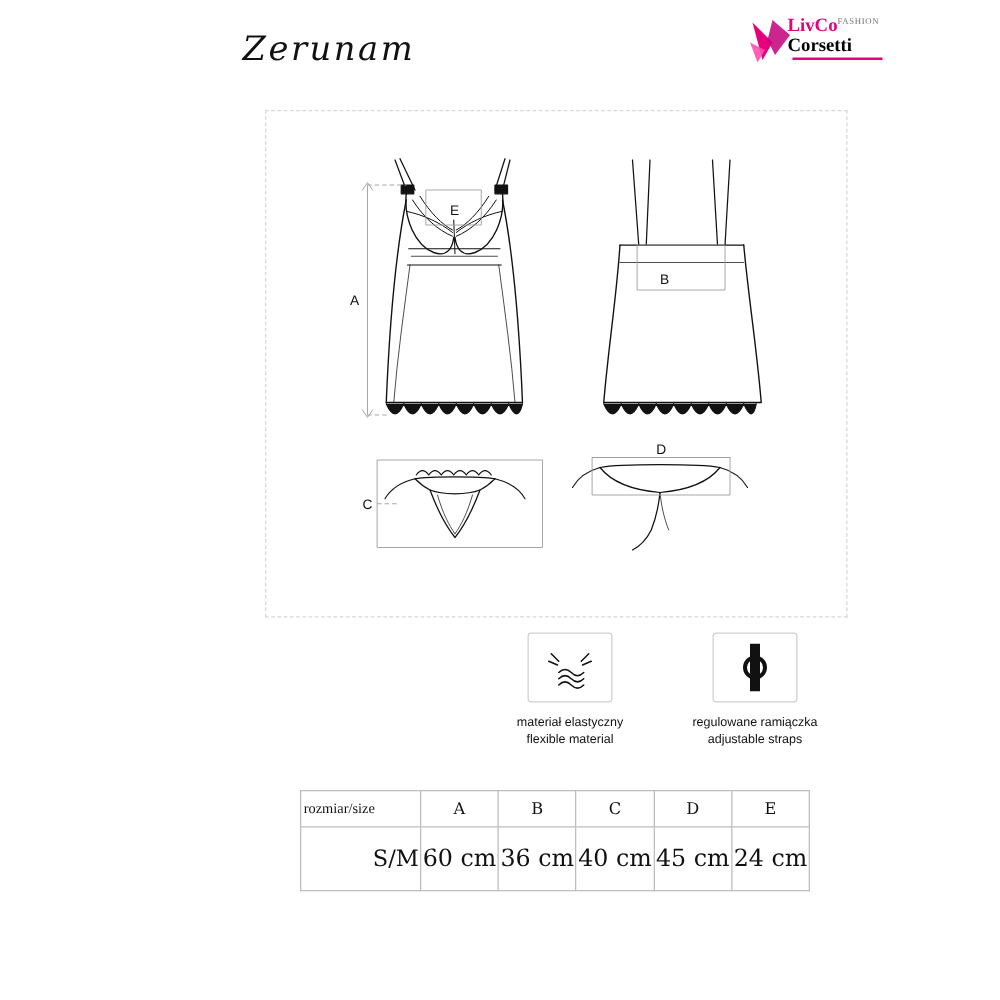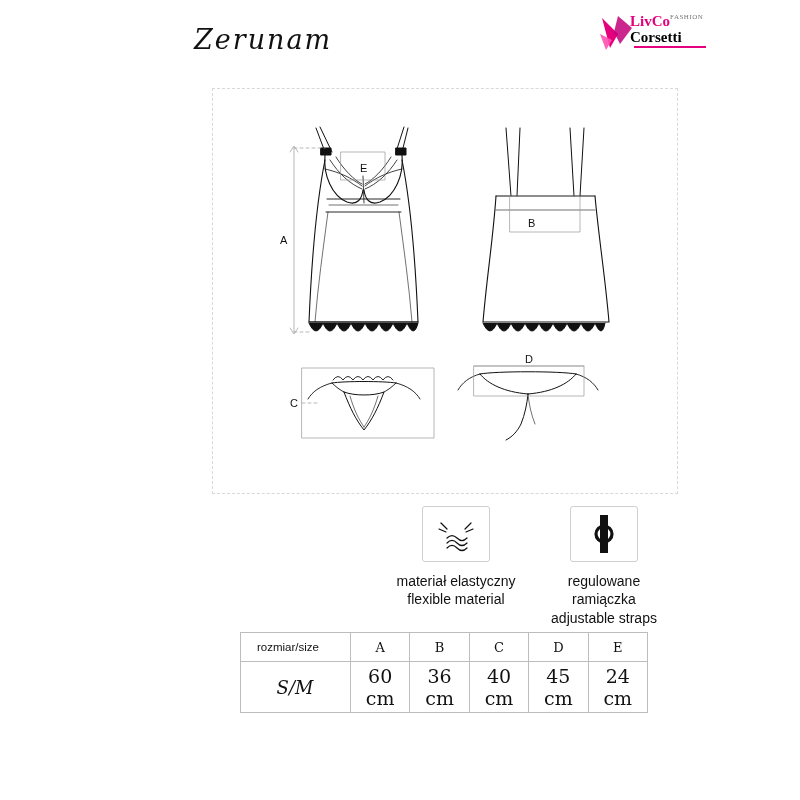--- a/index.html
+++ b/index.html
@@ -118,21 +118,21 @@
     width: 66px;
     height: 54px;
     margin: 0 auto;
     border: 1px solid #cfcfcf;
     border-radius: 3px;
     position: relative;
     background: #fff;
   }
   .feature-label {
     margin-top: 10px;
-    font-size: 14px;
+    font-size: 10px;
     line-height: 1.32;
     color: #111;
   }
 
   
   .size-table {
     position: absolute;
     left: 196px;
     top: 632px;
     width: 408px;
@@ -143,36 +143,35 @@
     text-align: center;
     font-weight: normal;
     color: #111;
   }
   .size-table thead td {
     height: 26px;
     font-size: 13px;
     font-family: "DejaVu Serif", serif;
   }
   .size-table thead td.hdr-label {
-    font-family: Liberation Sans, sans-serif;
+    font-family: Liberation Serif, serif;
     font-size: 11.5px;
     width: 92px;
-    padding-left: 16px;
+    padding-left: 2px;
     text-align: left;
   }
   .size-table tbody td {
     height: 48px;
     font-size: 19px;
     font-family: "DejaVu Serif", serif;
   }
   .size-table tbody td.row-label {
     font-size: 18px;
-    text-align: center;
+    text-align: right;
     padding-left: 0;
-    font-style: italic;
   }
 </style>
 </head>
 <body>
 
 <div class="page">
 
   <div class="product-title">Zerunam</div>
 
   <div class="brand">

